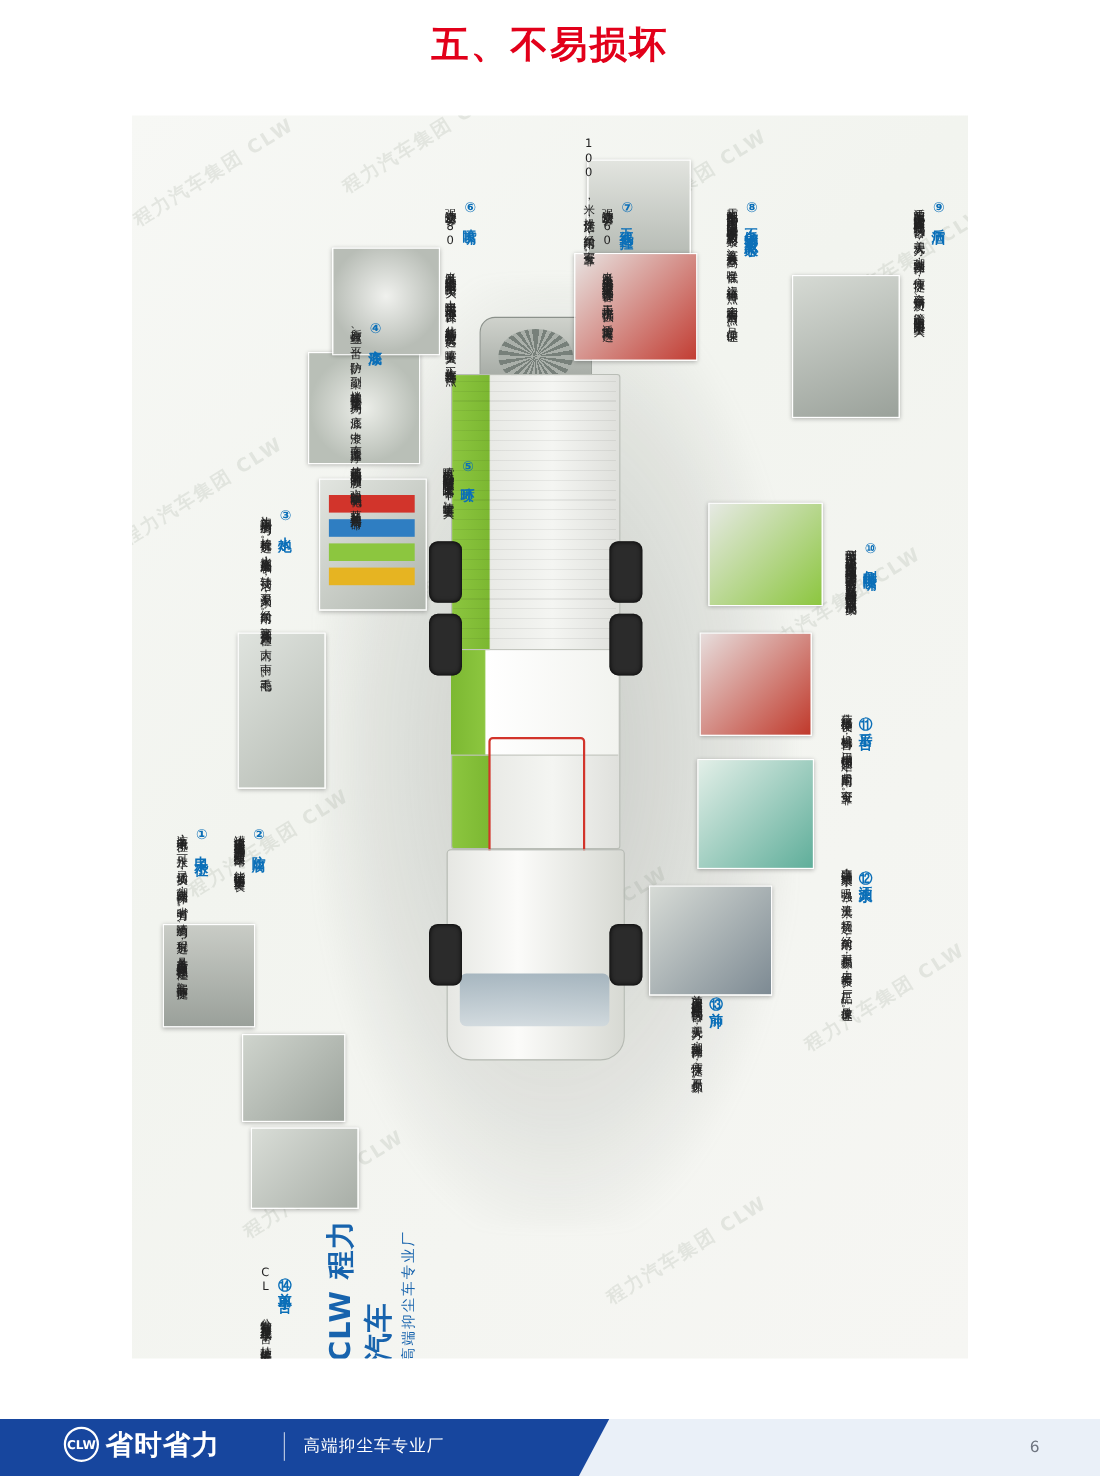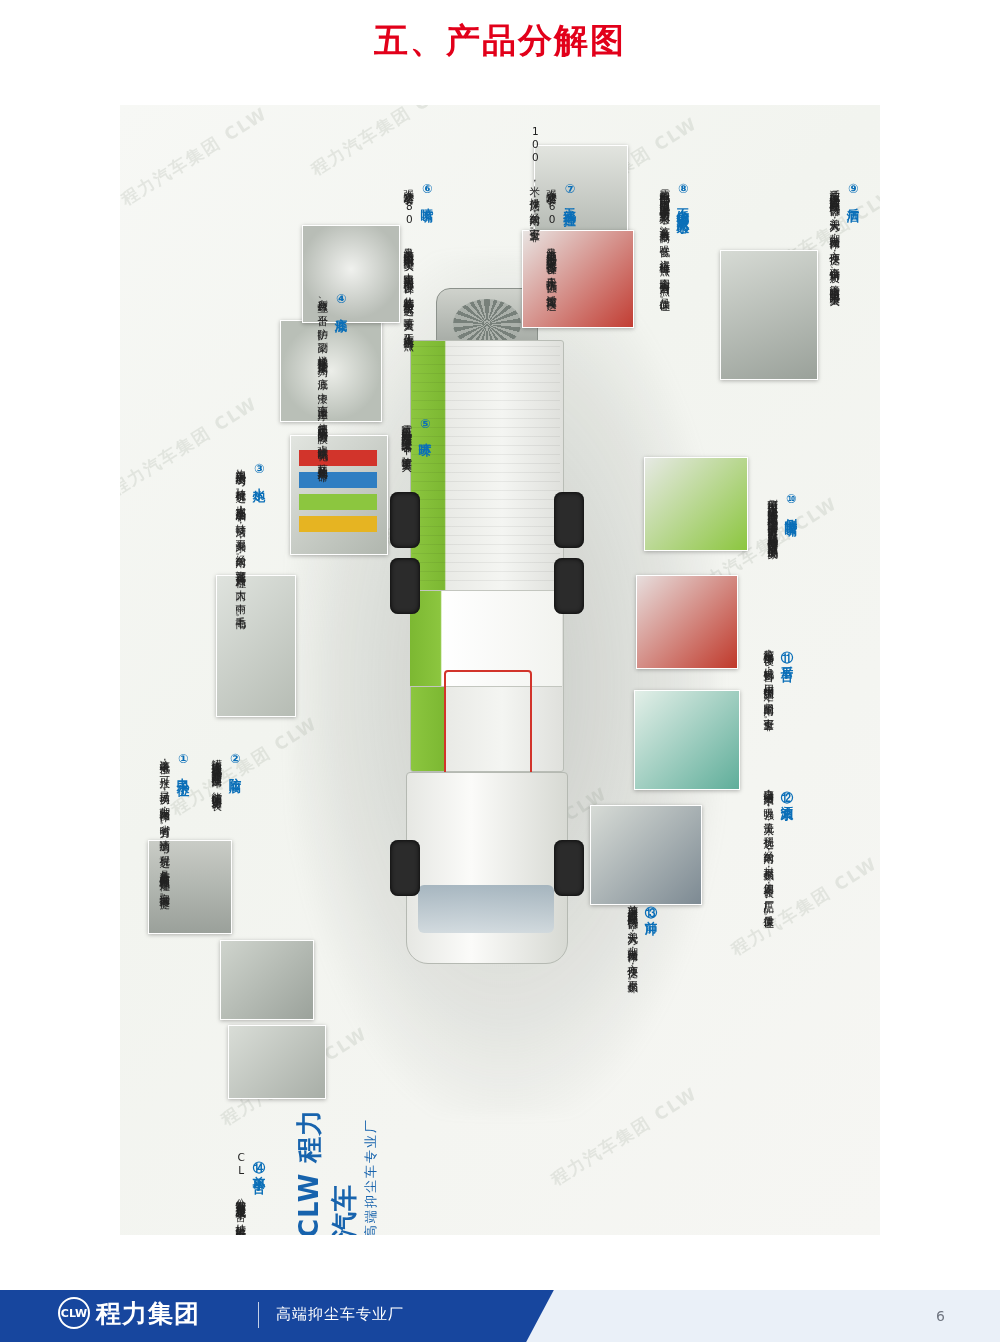--- a/index.html
+++ b/index.html
@@ -292,21 +292,21 @@
     position: absolute;
     right: 55px;
     bottom: 18px;
     color: #6f7580;
     font-size: 14px;
   }
 </style>
 </head>
 <body>
 
-<div class="page-title">五、产品分解图</div>
+<div class="page-title">五、不易损坏</div>
 
 <div class="diagram">
 
   <div class="wm" style="left:-10px;  top:40px;">程力汽车集团 CLW</div>
   <div class="wm" style="left:180px;  top:10px;">程力汽车集团 CLW</div>
   <div class="wm" style="left:420px;  top:50px;">程力汽车集团 CLW</div>
   <div class="wm" style="left:620px;  top:120px;">程力汽车集团 CLW</div>
   <div class="wm" style="left:-20px;  top:330px;">程力汽车集团 CLW</div>
   <div class="wm" style="left:250px;  top:380px;">程力汽车集团 CLW</div>
   <div class="wm" style="left:560px;  top:430px;">程力汽车集团 CLW</div>
@@ -442,17 +442,17 @@
     <div class="lg2">高端抑尘车专业厂</div>
   </div>
 
 </div>
 
 <div class="footer">
   <div class="bar-light"></div>
   <div class="bar-tail"></div>
   <div class="bar-blue"></div>
   <div class="logo-circle">CLW</div>
-  <div class="brand-cn">程力集团</div>
+  <div class="brand-cn">省时省力</div>
   <div class="divider"></div>
   <div class="brand-sub">高端抑尘车专业厂</div>
   <div class="page-no">6</div>
 </div>
 
 </body></html>

